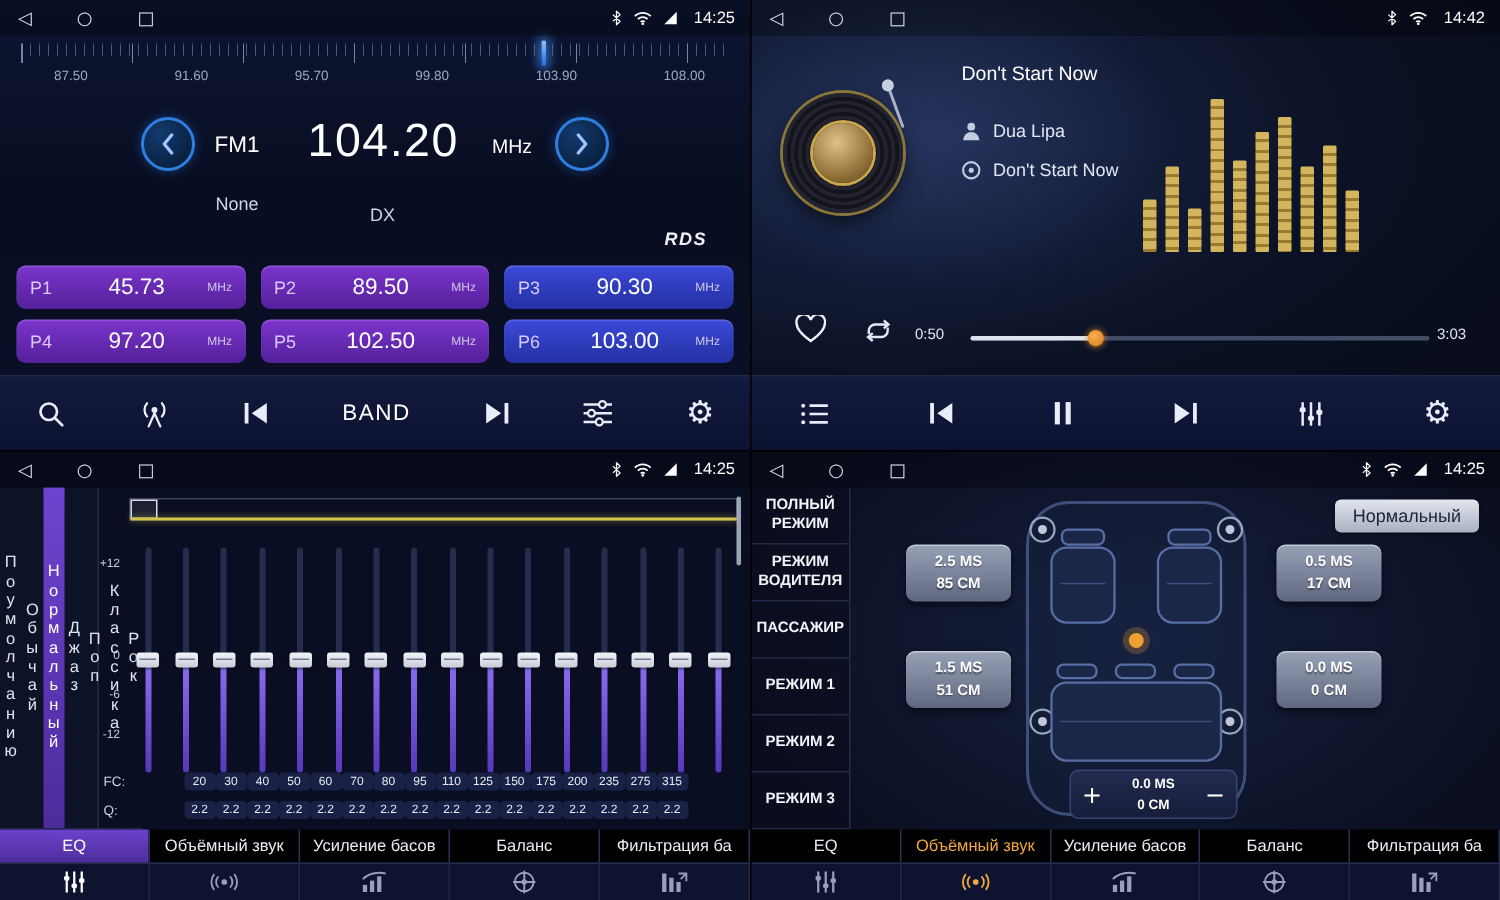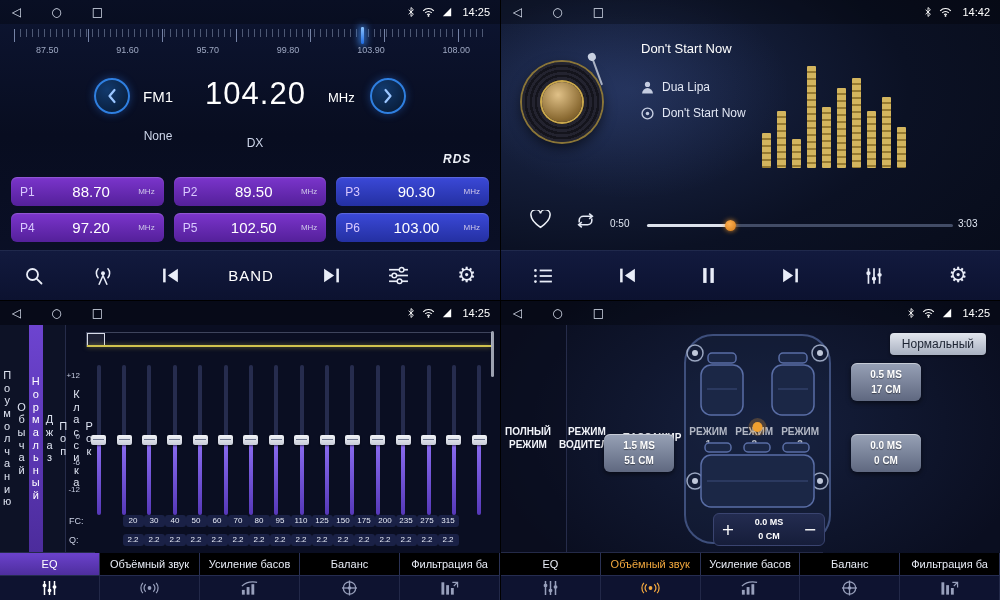--- a/index.html
+++ b/index.html
@@ -94,21 +94,21 @@
   .tab-labels{display:flex;height:22px;background:#000000}
   .tab-label{flex:1;display:flex;align-items:center;justify-content:center;font-size:11px;color:#e8ecf6;border-right:1px solid #2a3154;white-space:nowrap;overflow:hidden;cursor:pointer}
   .tab-label.active-purple{background:linear-gradient(180deg,#6b42cc,#4e2e9e);color:#fff}
   .tab-label.active-orange{color:#f2a83e}
   .tab-icons{display:flex;height:25px;background:#0e1330;border-top:1px solid #252c50}
   .tab-icon{flex:1;display:flex;align-items:center;justify-content:center;color:#98a0bc;border-right:1px solid #222848;cursor:pointer}
   .tab-icon.active-purple{color:#fff}
   .tab-icon.active-orange{color:#f2a83e}
 
   
-  .sr-menu{position:absolute;left:0;top:24px;bottom:47px;width:66px;display:flex;flex-direction:row;border-right:1px solid #262c4a;background:rgba(10,14,30,.6)}
+  .sr-menu{position:absolute;left:0;top:24px;bottom:47px;width:66px;display:flex;flex-direction:column;border-right:1px solid #262c4a;background:rgba(10,14,30,.6)}
   .sr-mode{flex:1;display:flex;align-items:center;justify-content:center;text-align:center;font-size:10px;font-weight:bold;color:#f2f4fa;border-bottom:1px solid #242a48;padding:2px 4px;line-height:1.25;cursor:pointer}
   .profile-btn{position:absolute;right:14px;top:32px;padding:4px 12px;background:linear-gradient(180deg,#e2e6ee,#a8b0c0);color:#1c2332;font-size:12px;border-radius:4px;border:none;cursor:pointer;box-shadow:0 1px 3px rgba(0,0,0,.5)}
   .car-wrap{position:absolute;left:168px;top:30px;width:177px;height:216px}
   .delay-layer{position:absolute;inset:0;pointer-events:none}
   .delay-btn{position:absolute;width:70px;height:38px;border-radius:6px;border:none;cursor:pointer;pointer-events:auto;display:flex;flex-direction:column;align-items:center;justify-content:center;color:#fff;font-size:10px;font-weight:bold;background:linear-gradient(180deg,#97a1b6,#5f6880);box-shadow:inset 0 1px 0 rgba(255,255,255,.45),0 2px 5px rgba(0,0,0,.55);text-shadow:0 1px 1px rgba(0,0,0,.45)}
   .delay-btn span{display:block;line-height:1.55}
   .delay-btn.pos0{left:103px;top:62px}
   .delay-btn.pos1{left:350px;top:62px}
   .delay-btn.pos2{left:103px;top:133px}
   .delay-btn.pos3{left:350px;top:133px}
@@ -278,21 +278,21 @@
           <use href="#i-chevr"></use>
         </svg>
       </button>
     <span class="preset-name">None</span>
     <span class="dx">DX</span>
     <span class="rds">RDS</span>
 
     <div class="presets">
         <button class="preset">
           <span class="pid">P1</span>
-          <span class="pfreq">88.70</span>
+          <span class="pfreq">45.73</span>
           <span class="punit">MHz</span>
         </button>
         <button class="preset">
           <span class="pid">P2</span>
           <span class="pfreq">89.50</span>
           <span class="punit">MHz</span>
         </button>
         <button class="preset alt">
           <span class="pid">P3</span>
           <span class="pfreq">90.30</span>
@@ -697,20 +697,24 @@
           <line x1="38" y1="58" x2="68" y2="58"></line>
             <line x1="109" y1="58" x2="139" y2="58"></line>
           <line x1="38" y1="150" x2="139" y2="150"></line>
         </g>
         <circle cx="88.5" cy="96" r="9" fill="rgba(240,160,48,.25)"></circle>
         <circle cx="88.5" cy="96" r="5" fill="#f0a030"></circle>
       </svg>
     </div>
 
     <div class="delay-layer">
+        <button class="delay-btn pos0">
+          <span class="dms">2.5 MS</span>
+          <span class="dcm">85 CM</span>
+        </button>
         <button class="delay-btn pos1">
           <span class="dms">0.5 MS</span>
           <span class="dcm">17 CM</span>
         </button>
         <button class="delay-btn pos2">
           <span class="dms">1.5 MS</span>
           <span class="dcm">51 CM</span>
         </button>
         <button class="delay-btn pos3">
           <span class="dms">0.0 MS</span>

